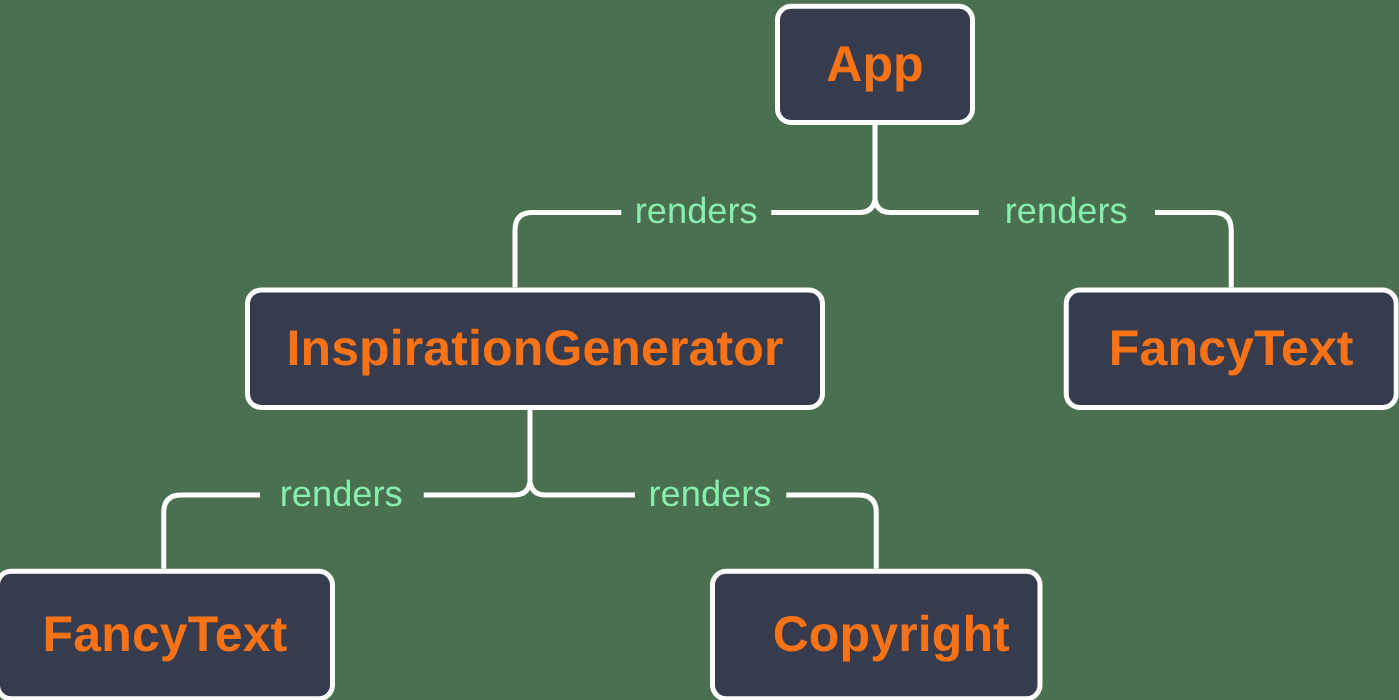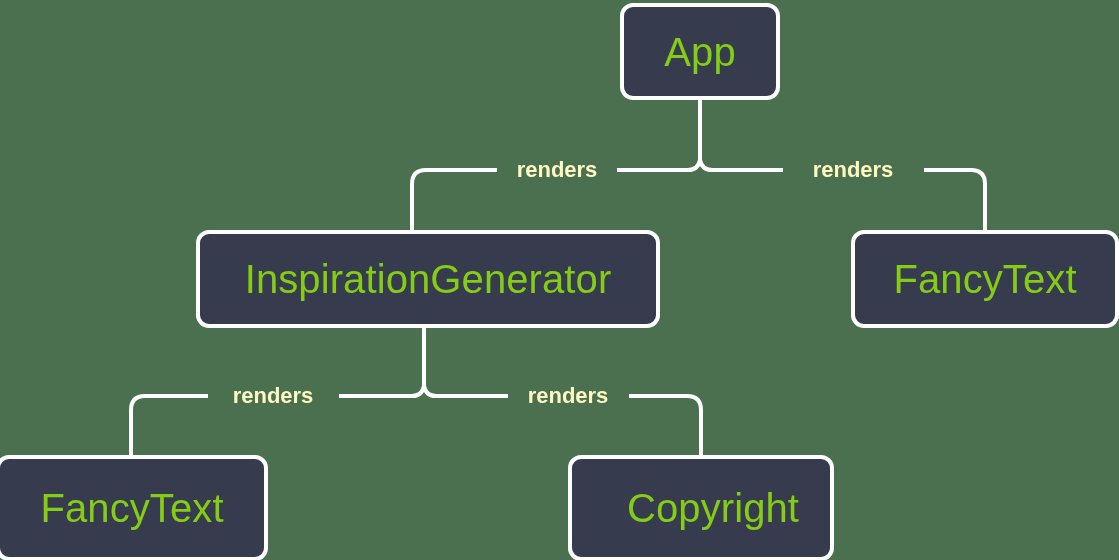--- a/index.html
+++ b/index.html
@@ -32,22 +32,22 @@
     background: #363c4e;
     border: 4px solid #ffffff;
     border-radius: 13px;
     display: flex;
     align-items: center;
     justify-content: center;
     color: #ffffff;
     z-index: 3;
   }
   .node-label {
-    color: #84cc16;
-    font-weight: 400;
+    color: #f97316;
+    font-weight: 700;
     letter-spacing: 0.1px;
     white-space: nowrap;
     line-height: 1;
   }
   
   #node-app {
     left: 620px;
     top: 3px;
     width: 160px;
     height: 97px;
@@ -81,23 +81,23 @@
   #node-copyright {
     left: 568px;
     top: 455px;
     width: 266px;
     height: 106px;
   }
   #node-copyright .node-label { font-size: 40px; margin-left: 24px; }
 
   .edge-label {
     position: absolute;
-    color: #fef9c3;
-    font-size: 22px;
-    font-weight: 700;
+    color: #86efac;
+    font-size: 29px;
+    font-weight: 400;
     line-height: 1;
     white-space: nowrap;
     transform: translate(-50%, -50%);
     z-index: 2;
     letter-spacing: 0px;
   }
   #edge-label-app-ig   { left: 557px; top: 170px; }
   #edge-label-app-ft   { left: 853px; top: 170px; }
   #edge-label-ig-ft    { left: 273px; top: 396px; }
   #edge-label-ig-cr    { left: 568px; top: 396px; }

